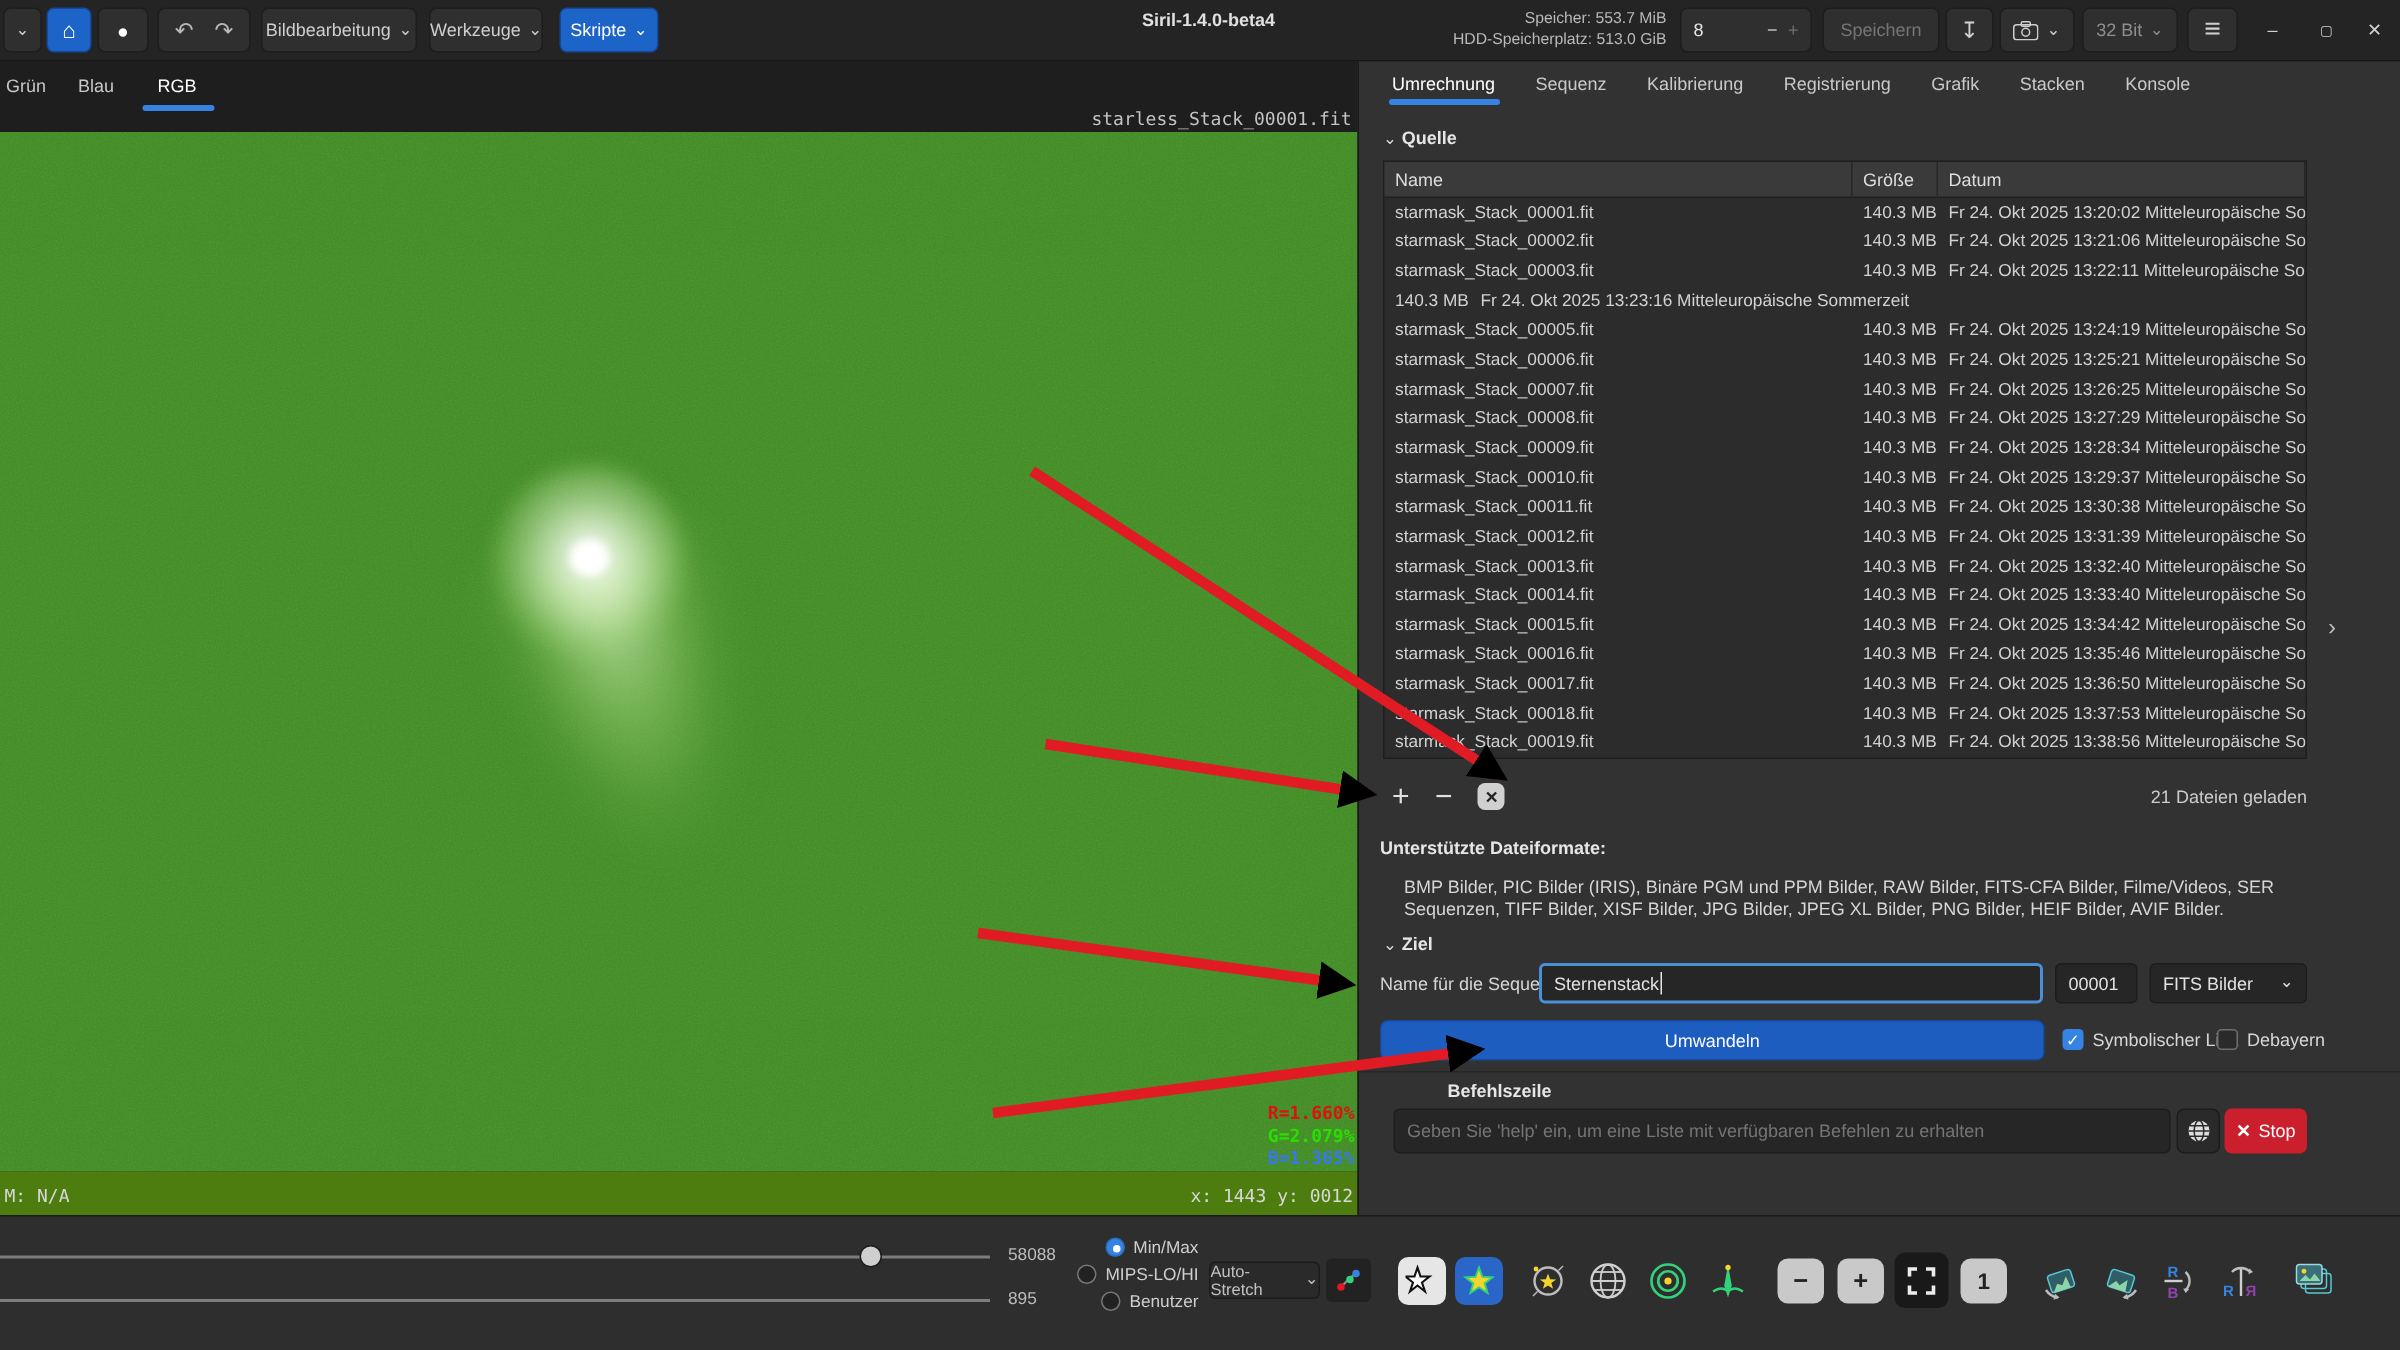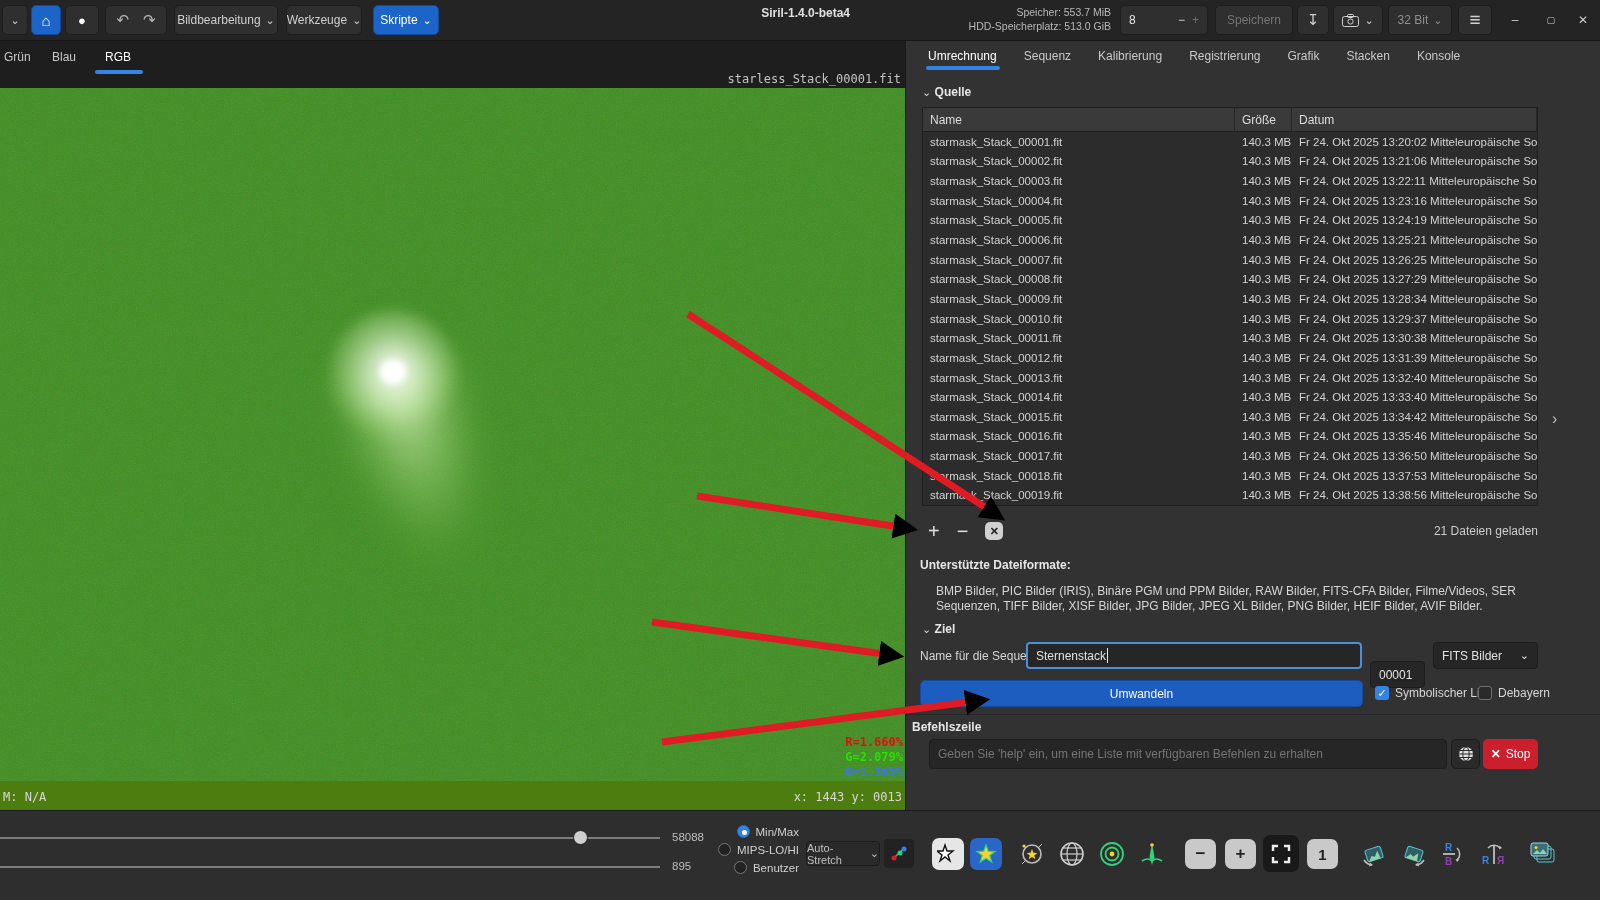--- a/index.html
+++ b/index.html
@@ -138,21 +138,21 @@
 
     <div class="abs mono" style="right:2px;top:647px;text-align:right;font-size:12px;font-weight:bold;line-height:15px;">
       <div style="color:#dd1111;">R=1.660%</div>
       <div style="color:#28e000;">G=2.079%</div>
       <div style="color:#3a76f0;">B=1.365%</div>
     </div>
   </div>
 
   <div class="abs" style="left:0;top:781px;width:905px;height:29px;background:#4d7c0f;">
     <div class="abs mono" style="left:3px;top:9px;font-size:12px;color:#d8d8d8;">M: N/A</div>
-    <div class="abs mono" style="right:3px;top:9px;font-size:12px;color:#d8d8d8;">x: 1443 y: 0013</div>
+    <div class="abs mono" style="right:3px;top:9px;font-size:12px;color:#d8d8d8;">x: 1443 y: 0012</div>
   </div>
 
   <div class="abs" style="left:905px;top:41px;width:695px;height:769px;background:#323232;border-left:1px solid #1a1a1a;box-sizing:border-box;"></div>
 
   <div class="abs" style="left:928px;top:41px;display:flex;gap:27px;height:30px;align-items:center;color:#c9c9c9;">
     <span style="color:#fff;">Umrechnung</span>
     <span>Sequenz</span>
     <span>Kalibrierung</span>
     <span>Registrierung</span>
     <span>Grafik</span>
@@ -183,21 +183,20 @@
         <div class="c-name">starmask_Stack_00002.fit</div>
         <div class="c-size">140.3 MB</div>
         <div class="c-date">Fr 24. Okt 2025 13:21:06 Mitteleuropäische Sommerzeit</div>
       </div>
         <div class="trow">
         <div class="c-name">starmask_Stack_00003.fit</div>
         <div class="c-size">140.3 MB</div>
         <div class="c-date">Fr 24. Okt 2025 13:22:11 Mitteleuropäische Sommerzeit</div>
       </div>
         <div class="trow">
-        <div class="c-name">starmask_Stack_00004.fit</div>
         <div class="c-size">140.3 MB</div>
         <div class="c-date">Fr 24. Okt 2025 13:23:16 Mitteleuropäische Sommerzeit</div>
       </div>
         <div class="trow">
         <div class="c-name">starmask_Stack_00005.fit</div>
         <div class="c-size">140.3 MB</div>
         <div class="c-date">Fr 24. Okt 2025 13:24:19 Mitteleuropäische Sommerzeit</div>
       </div>
         <div class="trow">
         <div class="c-name">starmask_Stack_00006.fit</div>
@@ -286,40 +285,40 @@
 
   <div class="abs" style="left:922px;top:622px;">
     <span class="chev">⌄</span>
     <span class="section-head">Ziel</span>
   </div>
   <div class="abs" style="left:920px;top:649px;color:#d6d6d6;">Name für die Sequenz:</div>
   <div class="panel-input abs" style="left:1026px;top:642px;width:336px;height:27px;border:2px solid #4a90d9;">
     <span>Sternenstack</span>
     <span style="width:1px;height:15px;background:#e8e8e8;margin-left:1px;"></span>
   </div>
-  <div class="panel-input abs" style="left:1370px;top:642px;width:55px;height:27px;margin-top:19px;">00001</div>
+  <div class="panel-input abs" style="left:1370px;top:642px;width:55px;height:27px;">00001</div>
   <div class="panel-input abs" style="left:1433px;top:642px;width:105px;height:27px;justify-content:space-between;">
     <span>FITS Bilder</span>
     <span class="chev">⌄</span>
   </div>
 
   <div class="abs" style="left:920px;top:680px;width:443px;height:27px;background:#1d5dbf;border:1px solid #154a9c;border-radius:5px;box-sizing:border-box;display:flex;align-items:center;justify-content:center;color:#fff;">Umwandeln</div>
   <div class="abs" style="left:1375px;top:686px;display:flex;align-items:center;gap:6px;">
     <span class="cb on">
         <span>✓</span>
       </span>
     <span style="color:#d6d6d6;">Symbolischer Link</span>
   </div>
   <div class="abs" style="left:1478px;top:686px;display:flex;align-items:center;gap:6px;">
     <span class="cb off"></span>
     <span style="color:#d6d6d6;">Debayern</span>
   </div>
 
   <div class="abs" style="left:905px;top:714px;width:695px;height:1px;background:#262626;"></div>
-  <div class="abs section-head" style="left:864px;top:720px;padding-left:48px;">Befehlszeile</div>
+  <div class="abs section-head" style="left:917px;top:720px;padding-left:48px;">Befehlszeile</div>
   <input class="panel-input abs" style="left: 929px; top: 739px; width: 518px; height: 30px; font-family: &quot;Liberation Sans&quot;, sans-serif; font-size: 12px; outline: none; color: rgb(226, 226, 226);" placeholder="Geben Sie 'help' ein, um eine Liste mit verfügbaren Befehlen zu erhalten">
   <div class="abs" style="left:1451px;top:739px;width:29px;height:30px;background:#2a2a2a;border:1px solid #1c1c1c;border-radius:5px;box-sizing:border-box;display:flex;align-items:center;justify-content:center;">
     <svg width="16" height="16" viewBox="0 0 16 16">
         <circle cx="8" cy="8" r="7" fill="#dedede"></circle>
         <g stroke="#2a2a2a" fill="none">
           <ellipse cx="8" cy="8" rx="3.2" ry="7"></ellipse>
           <line x1="1" y1="8" x2="15" y2="8"></line>
           <line x1="2" y1="4.5" x2="14" y2="4.5"></line>
           <line x1="2" y1="11.5" x2="14" y2="11.5"></line>
         </g>

